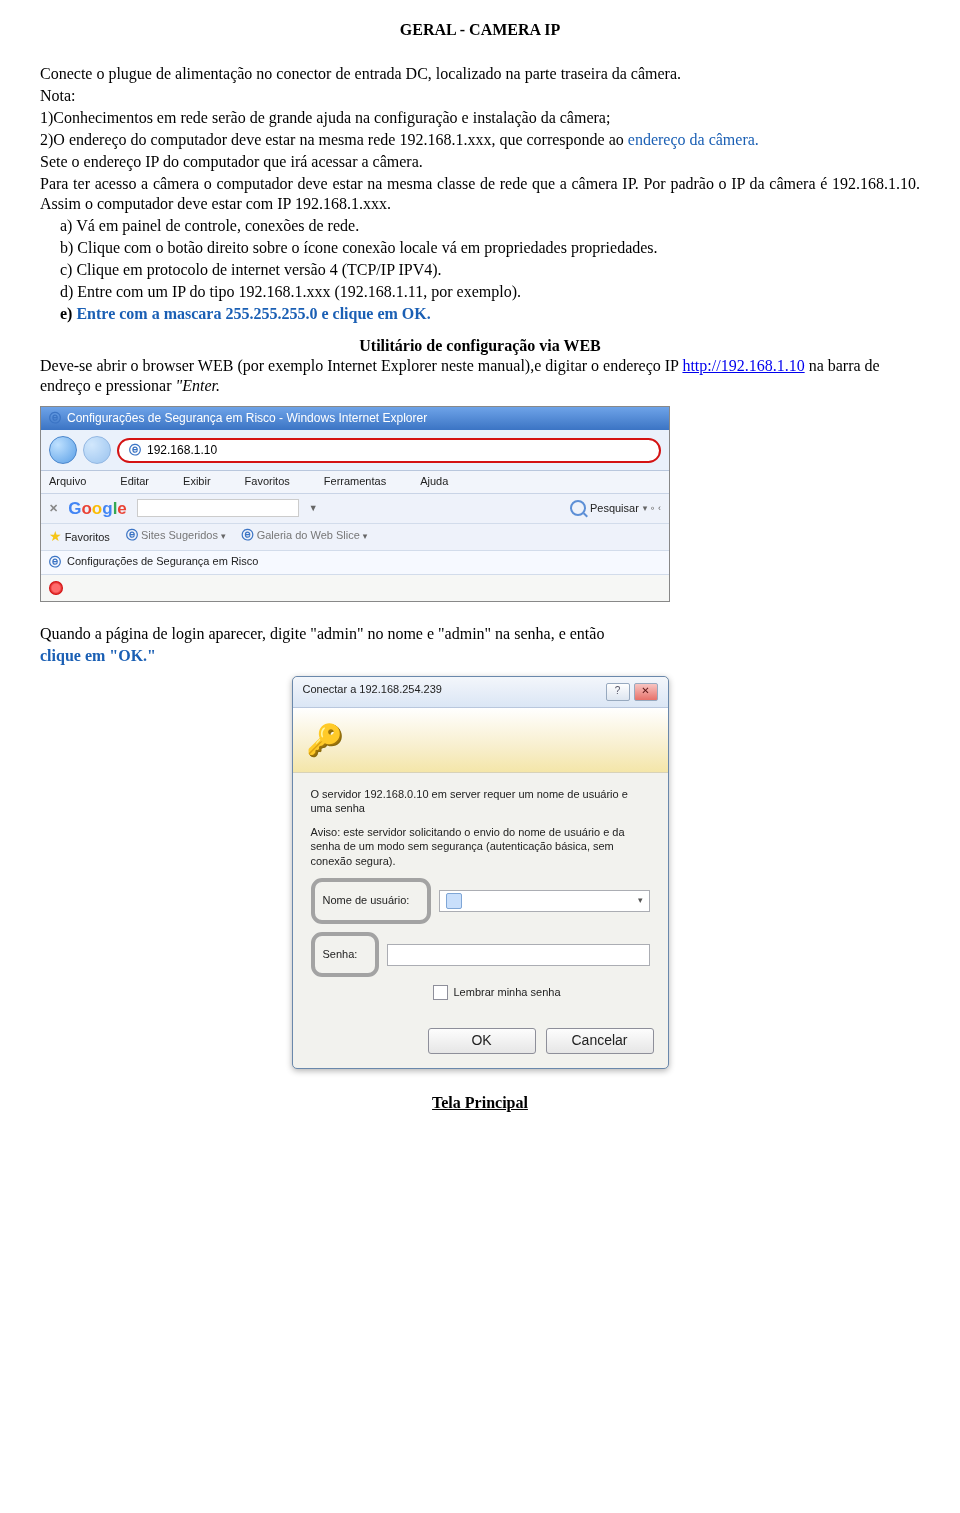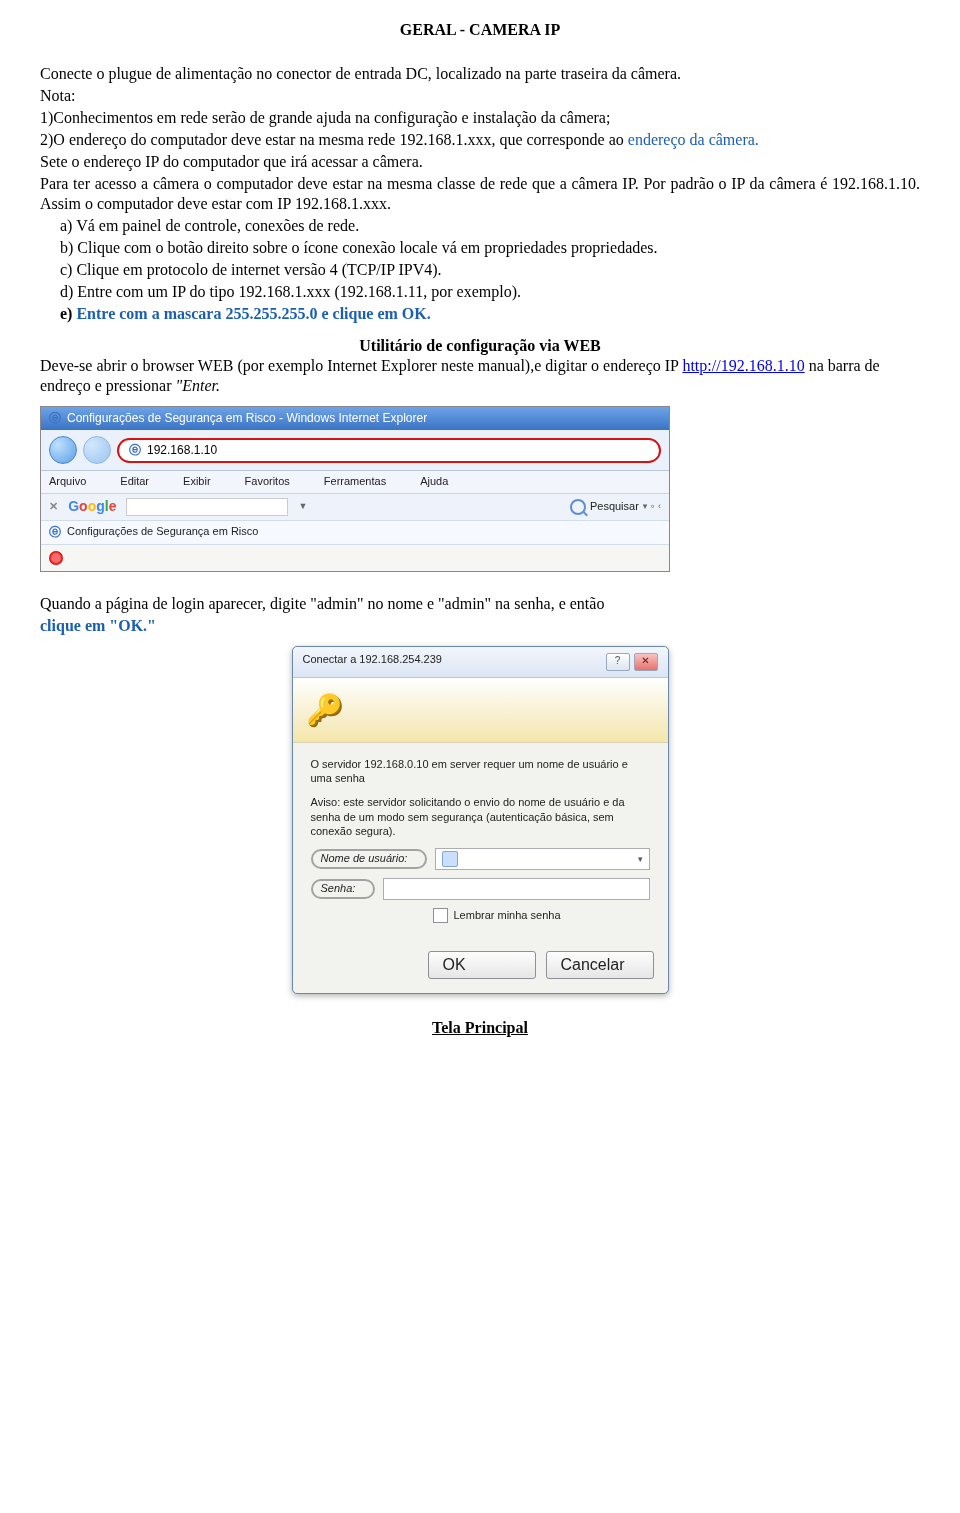--- a/index.html
+++ b/index.html
@@ -82,21 +82,21 @@
     padding: 4px 8px;
     display: flex;
     align-items: center;
     gap: 10px;
     border-bottom: 1px solid #d2dceb;
     justify-content: space-between;
   }
   .ie-row-left { display: flex; align-items: center; gap: 10px; }
   .ie-glogo {
     font-weight: bold;
-    font-size: 14px;
+    font-size: 17px;
   }
   .ie-glogo span:nth-child(1){color:#4285f4}
   .ie-glogo span:nth-child(2){color:#ea4335}
   .ie-glogo span:nth-child(3){color:#fbbc05}
   .ie-glogo span:nth-child(4){color:#4285f4}
   .ie-glogo span:nth-child(5){color:#34a853}
   .ie-glogo span:nth-child(6){color:#ea4335}
   .ie-search { border:1px solid #ccc; background:#fff; height:16px; width:160px; }
   .ie-pesq { display:flex; align-items:center; gap:4px; }
   .ie-favbar { background:#eef2fa; padding:4px 8px; display:flex; gap:16px; border-bottom:1px solid #d2dceb;}
@@ -152,26 +152,25 @@
     display:flex;align-items:center;padding-left:14px;
   }
   .key-icon { font-size:30px; color:#c99a1d; text-shadow:1px 1px 0 #8a6a0b; }
   .dlg-body { padding: 14px 18px 4px 18px; }
   .dlg-body p { margin-bottom:10px; line-height:1.3; }
   .form-row { display:flex; align-items:center; margin-bottom:8px; gap:8px;}
   .form-label {
     width:110px;
   }
   .form-label.ring {
-    border:2px solid #a3a3a3;
+    border:4px solid #a3a3a3;
     border-radius:11px;
-    padding:1px 8px;
+    padding:12px 8px;
     width:auto;
     min-width:96px;
-    font-style:italic;
   }
   .form-input {
     flex:1;
     border:1px solid #abadb3;
     background:#fff;
     height:20px;
     padding:0 6px;
     display:flex;align-items:center;
     justify-content:space-between;
   }
@@ -180,22 +179,22 @@
     width:14px;height:14px;display:inline-block;
     background:#c9dffb;border:1px solid #7fa6d6;border-radius:2px;
   }
   .checkbox-row { display:flex; align-items:center; gap:6px; margin:4px 0 14px 122px;}
   .cb { width:13px;height:13px;border:1px solid #8e8f9a;background:#fff;}
   .dlg-actions { display:flex; justify-content:flex-end; gap:10px; padding:10px 14px 14px 14px; }
   .winbtn {
     min-width:78px; padding:3px 14px;
     border:1px solid #8e8f9a; border-radius:3px;
     background:linear-gradient(#fdfdfd,#e6e6e6);
-    font-size:16px;
-    text-align:left;
+    font-size:14px;
+    text-align:center;
   }
   .mag-icon { display:inline-block; width:12px; height:12px; border:2px solid #5c8fd6; border-radius:50%; position:relative;}
   .mag-icon::after{content:"";position:absolute;width:5px;height:2px;background:#5c8fd6;bottom:-2px;right:-4px;transform:rotate(45deg);}
   .spacer { height: 12px; }
 </style>
 </head>
 <body>
 
 <div class="title">GERAL - CAMERA IP</div>
 
@@ -249,20 +248,25 @@
         <span class="ie-glogo"><span>G</span><span>o</span><span>o</span><span>g</span><span>l</span><span>e</span></span>
         <span class="ie-search"></span>
         <span class="dd">▼</span>
       </div>
       <div class="ie-pesq">
         <span class="mag-icon"></span>
         <span>Pesquisar</span>
         <span class="dd">▾ ∘ ‹</span>
       </div>
     </div>
+    <div class="ie-favbar">
+      <span><span class="star-icon">★</span> <span>Favoritos</span></span>
+      <span style="color:#777"><span class="ieicon">ⓔ</span> <span>Sites Sugeridos</span> <span class="dd">▾</span></span>
+      <span style="color:#777"><span class="ieicon">ⓔ</span> <span>Galeria do Web Slice</span> <span class="dd">▾</span></span>
+    </div>
     <div class="ie-tab">
       <span class="ieicon">ⓔ</span>
       <span>Configurações de Segurança em Risco</span>
     </div>
     <div class="ie-warn">
       <span class="shield-icon shield-red"></span>
     </div>
   </div>
 </div>
 

